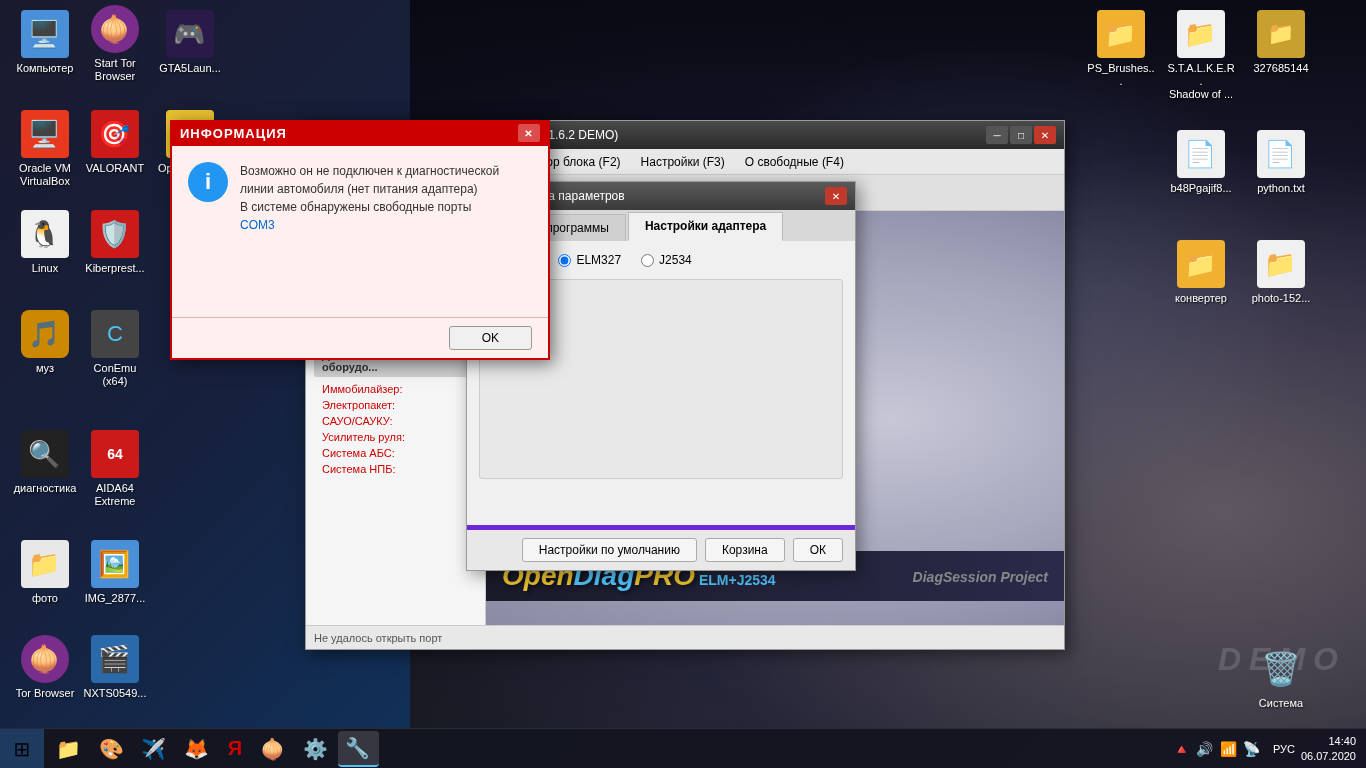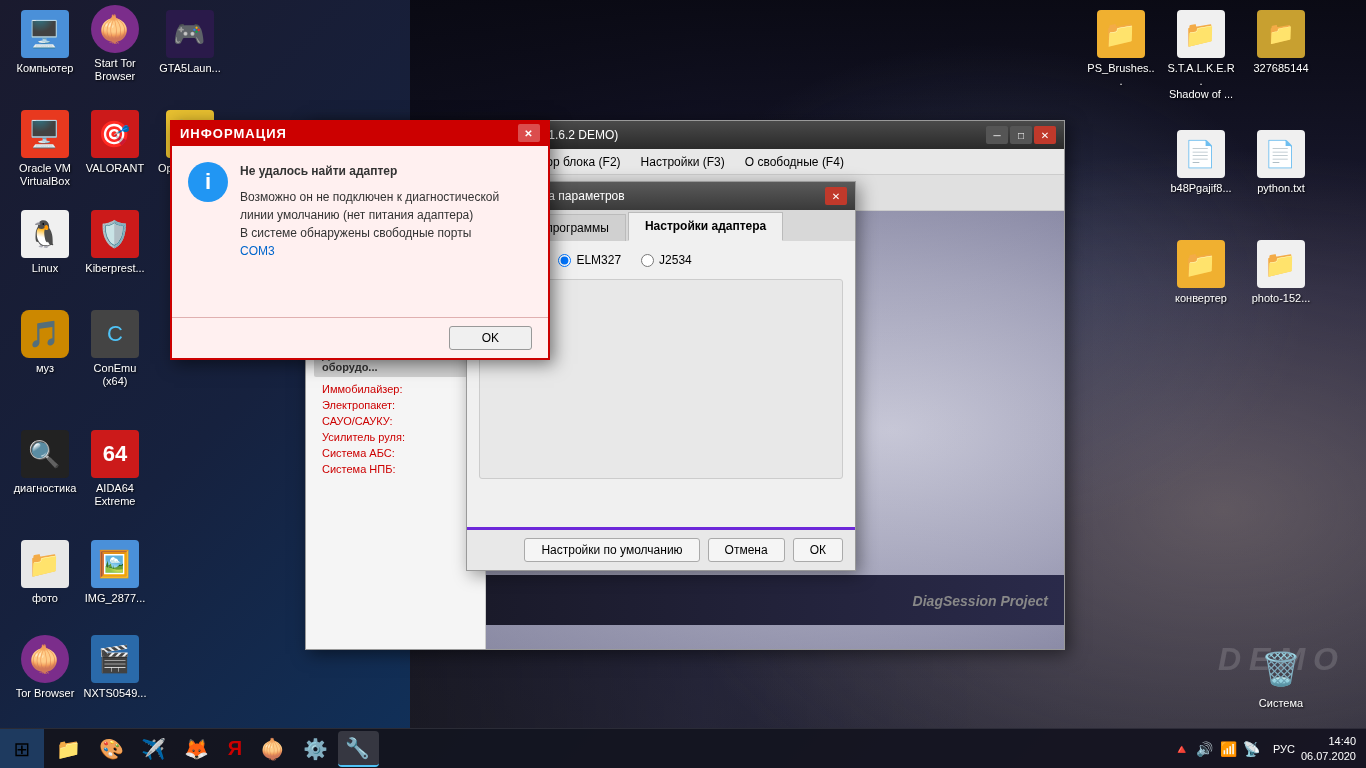--- a/index.html
+++ b/index.html
@@ -393,21 +393,21 @@
     }
 
     .radio-item input { cursor: pointer; }
 
     .dialog-buttons {
       display: flex;
       justify-content: flex-end;
       gap: 8px;
       padding: 8px 12px;
       background: #e8e8e8;
-      border-top: 3px solid #6d28d9;
+      border-top: 5px solid #6d28d9;
       flex-shrink: 0;
     }
 
     .dlg-btn {
       padding: 4px 16px;
       font-size: 12px;
       cursor: pointer;
       border: 1px solid #aaa;
       border-radius: 3px;
       background: #f5f5f5;
@@ -586,21 +586,21 @@
     <div class="icon" style="left:80px;top:310px;">
       <div class="icon-img ic-conem" style="font-size:22px;color:#4fc3f7;">C</div>
       <div class="icon-label">ConEmu<br>(x64)</div>
     </div>
 
     <div class="icon" style="left:10px;top:430px;">
       <div class="icon-img ic-diag" style="font-size:26px;">🔍</div>
       <div class="icon-label">диагностика</div>
     </div>
     <div class="icon" style="left:80px;top:430px;">
-      <div class="icon-img ic-aida" style="font-size:22px;color:white;font-weight:bold;">64</div>
+      <div class="icon-img ic-aida" style="font-size:14px;color:white;font-weight:bold;">64</div>
       <div class="icon-label">AIDA64<br>Extreme</div>
     </div>
 
     <div class="icon" style="left:10px;top:540px;">
       <div class="icon-img ic-foto" style="font-size:26px;">📁</div>
       <div class="icon-label">фото</div>
     </div>
     <div class="icon" style="left:80px;top:540px;">
       <div class="icon-img ic-img" style="font-size:26px;">🖼️</div>
       <div class="icon-label">IMG_2877...</div>
@@ -696,28 +696,35 @@
           <div class="panel-field link">Усилитель руля:</div>
           <div class="panel-field link">Система АБС:</div>
           <div class="panel-field link">Система НПБ:</div>
         </div>
       </div>
 
       <div class="right-panel">
         <div class="car-bg"></div>
         <div style="position:absolute;inset:0;display:flex;align-items:flex-end;">
           <div class="logo-bar" style="position:relative;width:100%;">
+            <div style="display:flex;align-items:baseline;">
+              <span class="logo-text">Open<span>Diag</span>PRO</span>
+              <span class="logo-sub">ELM+J2534</span>
+            </div>
             <div class="logo-right">
               <span style="color:#888;font-size:14px;font-style:italic;">DiagSession Project</span>
             </div>
           </div>
         </div>
       </div>
     </div>
 
+    <div class="status-bar">
+      <span>Не удалось открыть порт</span>
+    </div>
 
     <div class="dialog-overlay">
       <div class="dialog-titlebar">
         <div style="display:flex;align-items:center;gap:6px;">
           <span>⚙️</span>
           <span>Настройка параметров</span>
         </div>
         <div class="win-btn close">✕</div>
       </div>
 
@@ -739,37 +746,36 @@
           <label class="radio-item">
             <input type="radio" name="adapter" style="">
             <span>J2534</span>
           </label>
         </div>
         <div style="height:200px;background:#e8e8e8;border:1px solid #ccc;border-radius:3px;"></div>
       </div>
 
       <div class="dialog-buttons">
         <button class="dlg-btn">Настройки по умолчанию</button>
-        <button class="dlg-btn">Отмена</button>
+        <button class="dlg-btn">Корзина</button>
         <button class="dlg-btn">ОК</button>
       </div>
     </div>
   </div>
 
   <div class="info-dialog">
     <div class="info-titlebar">
       <span>ИНФОРМАЦИЯ</span>
       <div class="win-btn close" style="background:rgba(255,255,255,0.3);">✕</div>
     </div>
     <div class="info-content">
       <div class="info-icon">i</div>
       <div class="info-text">
-        <div style="font-weight:bold;margin-bottom:8px;">Не удалось найти адаптер</div>
         <div>Возможно он не подключен к диагностической</div>
-        <div>линии умолчанию (нет питания адаптера)</div>
+        <div>линии автомобиля (нет питания адаптера)</div>
         <div style="">В системе обнаружены свободные порты</div>
         <div class="highlight">COM3</div>
       </div>
     </div>
     <div class="info-footer">
       <button class="ok-btn">OK</button>
     </div>
   </div>
 
   <div class="taskbar">

